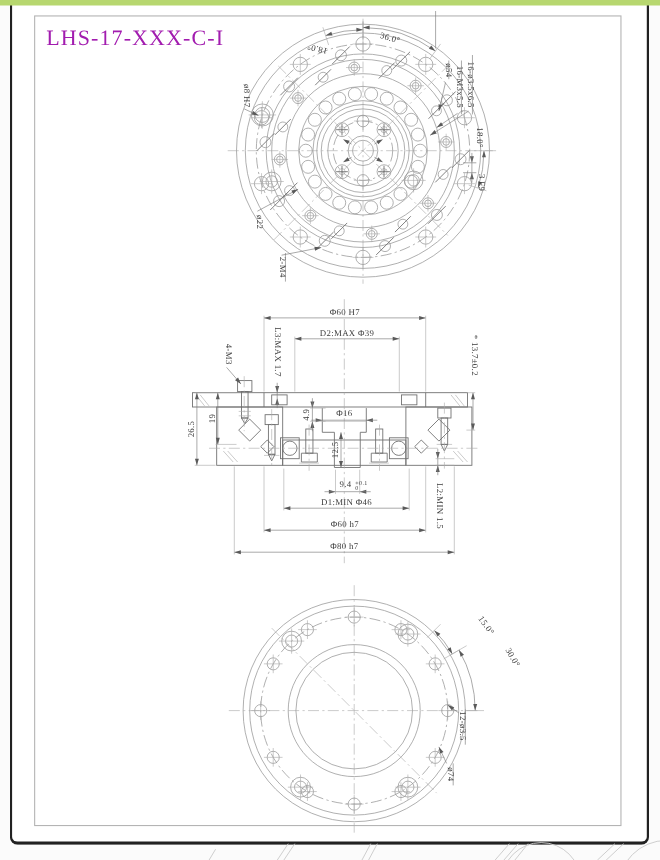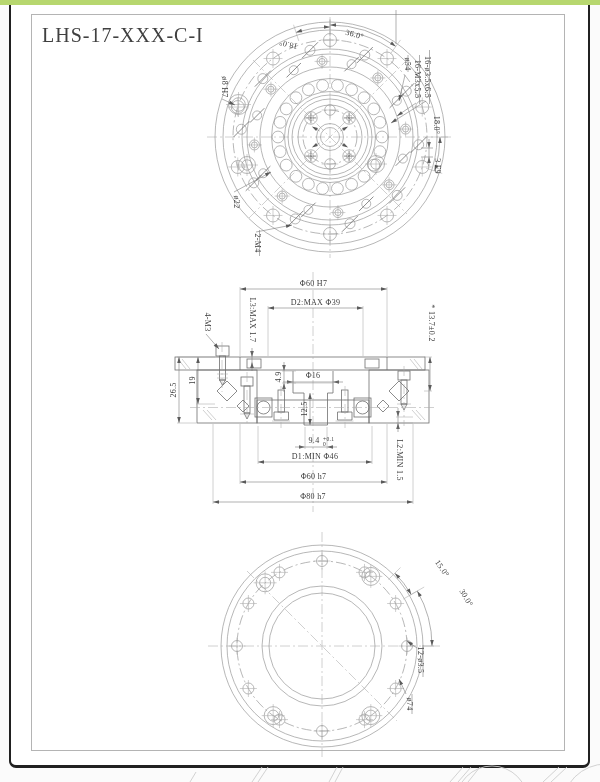--- a/index.html
+++ b/index.html
@@ -15,21 +15,21 @@
   }
   .inner-frame{
     position:absolute;left:31px;top:14px;width:534px;height:737px;
     border:1px solid #b4b4b4;box-sizing:border-box;background:transparent;
   }
   .top-strip{
     position:absolute;left:0;top:0;width:600px;height:4.5px;z-index:30;
   }
   .page-title{
     position:absolute;left:42px;top:24px;z-index:5;
-    font-family:"Liberation Serif",serif;font-size:20px;letter-spacing:1px;color:#404040;
+    font-family:"Liberation Serif",serif;font-size:20px;letter-spacing:1px;color:#a21caf;
   }
   svg#cad{position:absolute;left:0;top:0;z-index:4;}
   svg#cad text{font-family:"Liberation Serif",serif;fill:#3b3b3b;letter-spacing:.3px;}
 </style>
 </head>
 <body>
 
 <div class="sheet"></div>
 <div class="inner-frame"></div>
 <div class="page-title">LHS-17-XXX-C-I</div>

